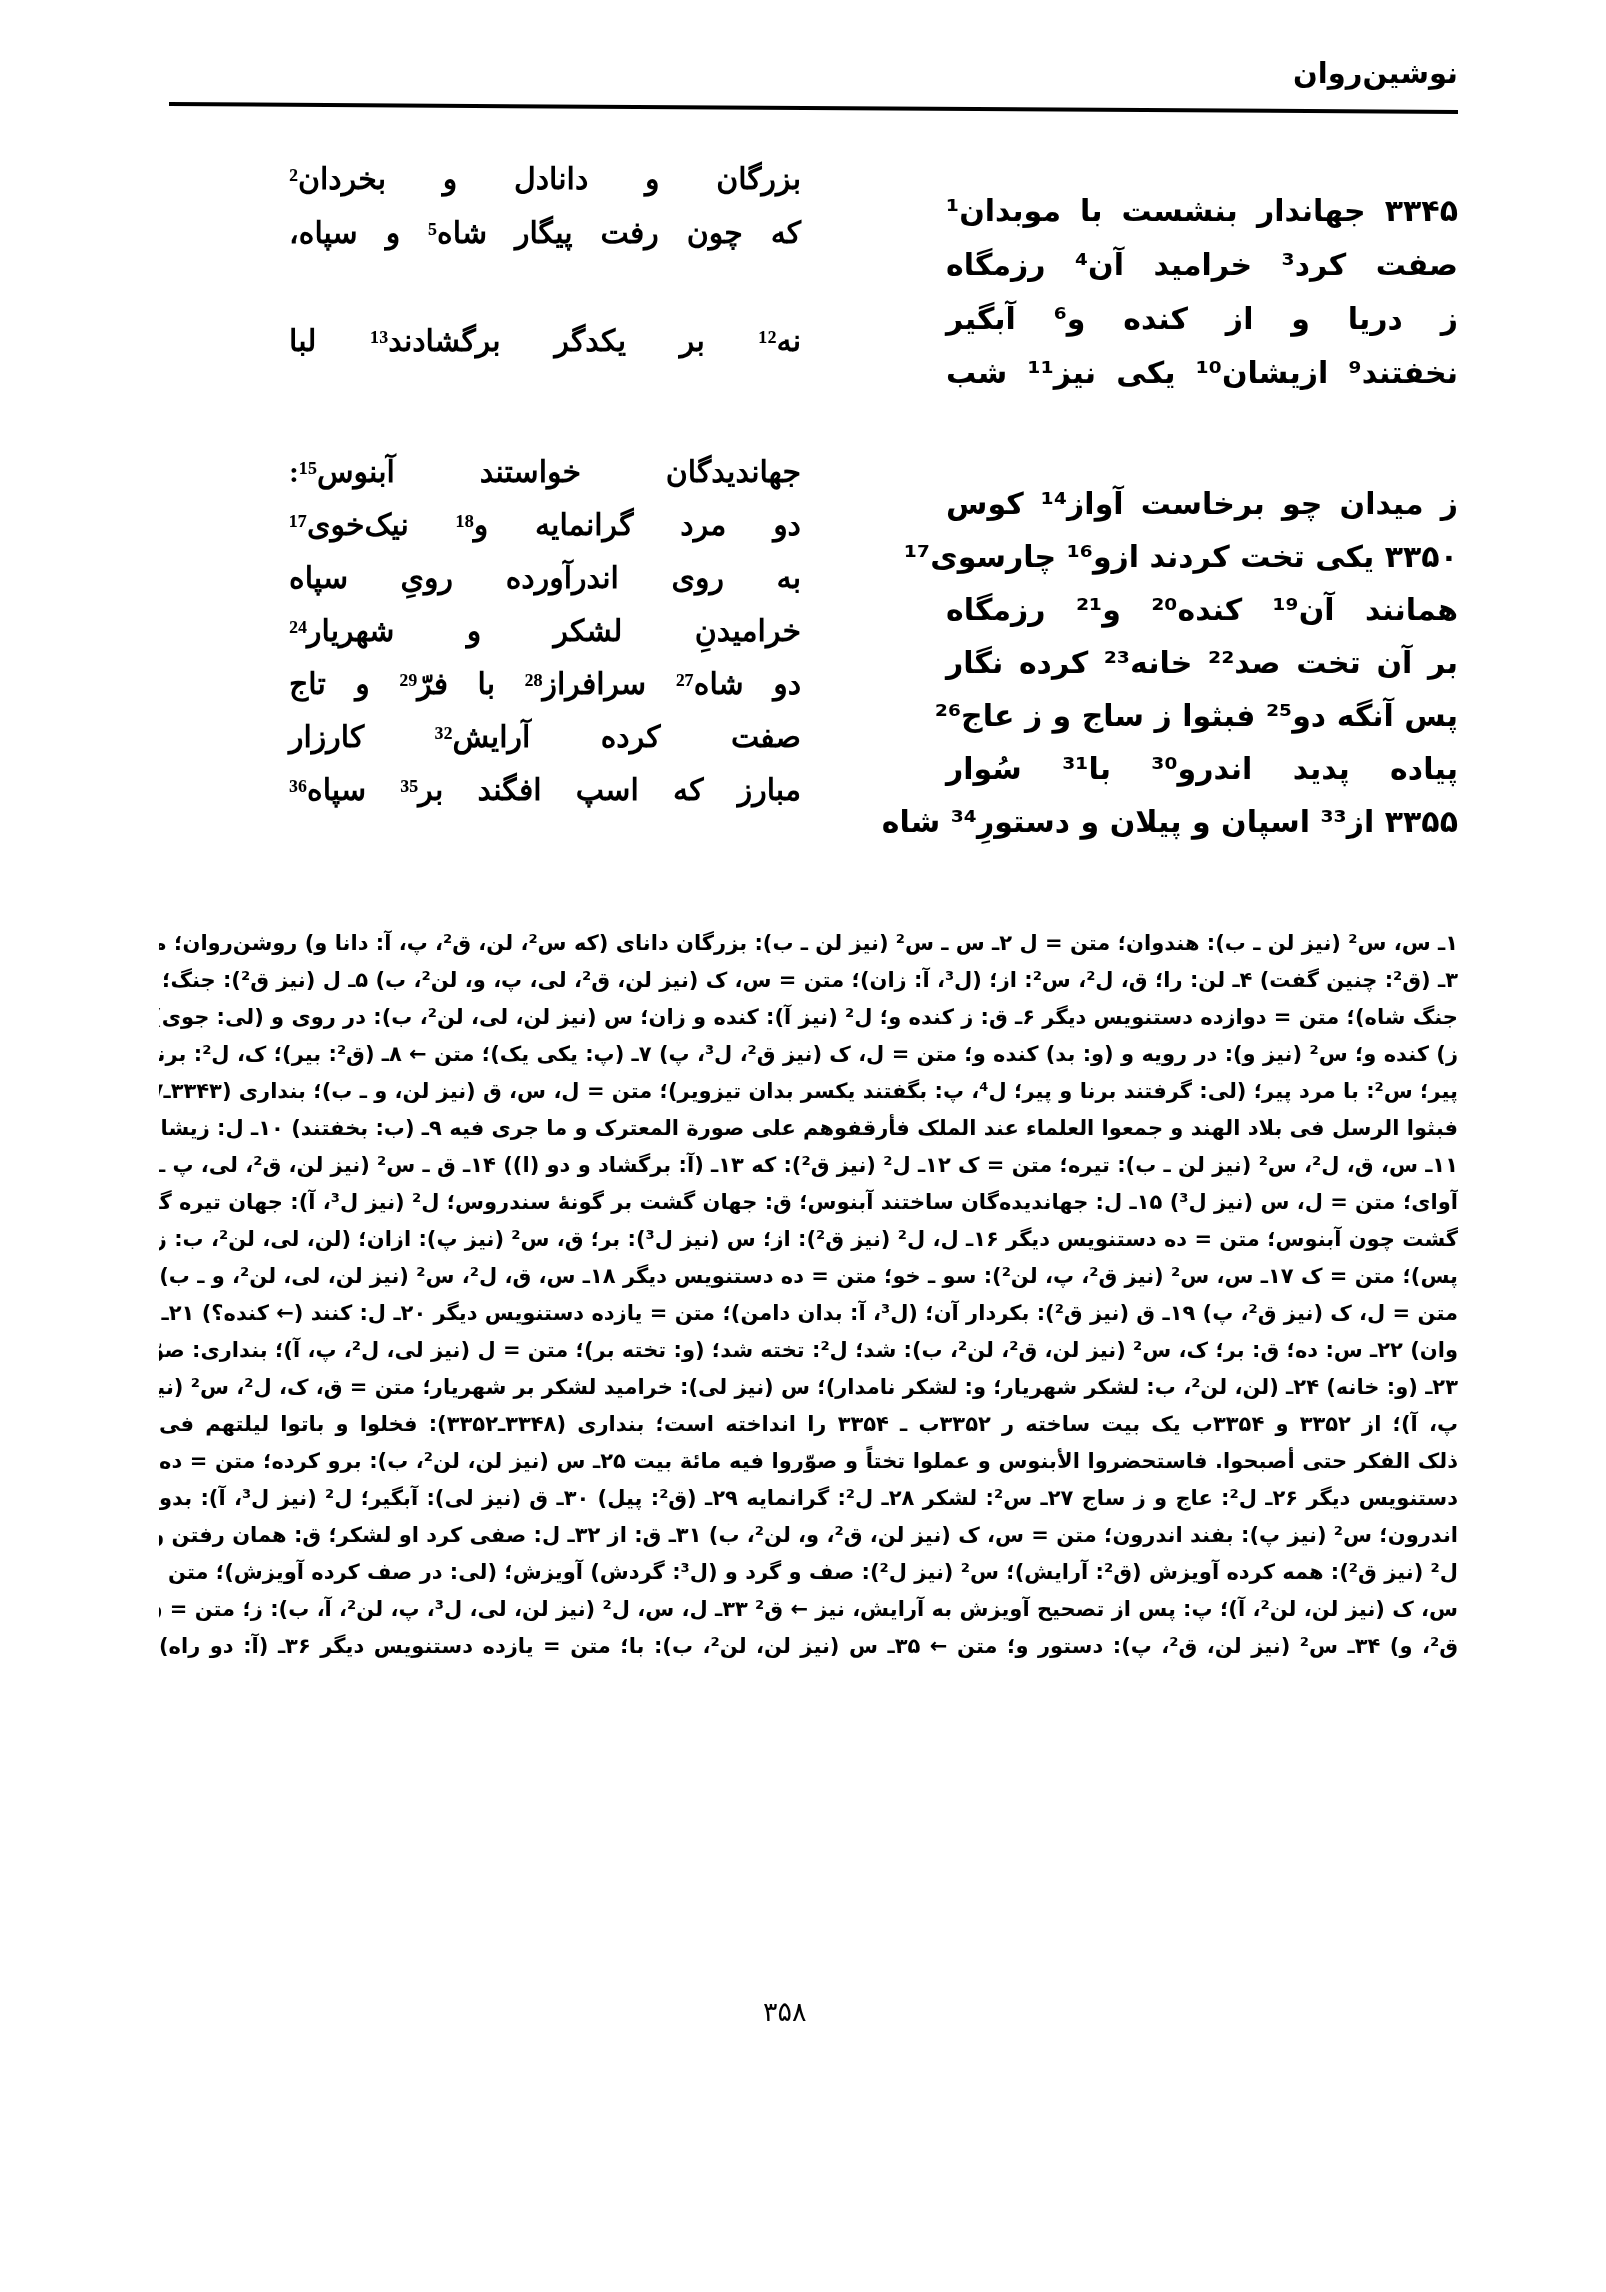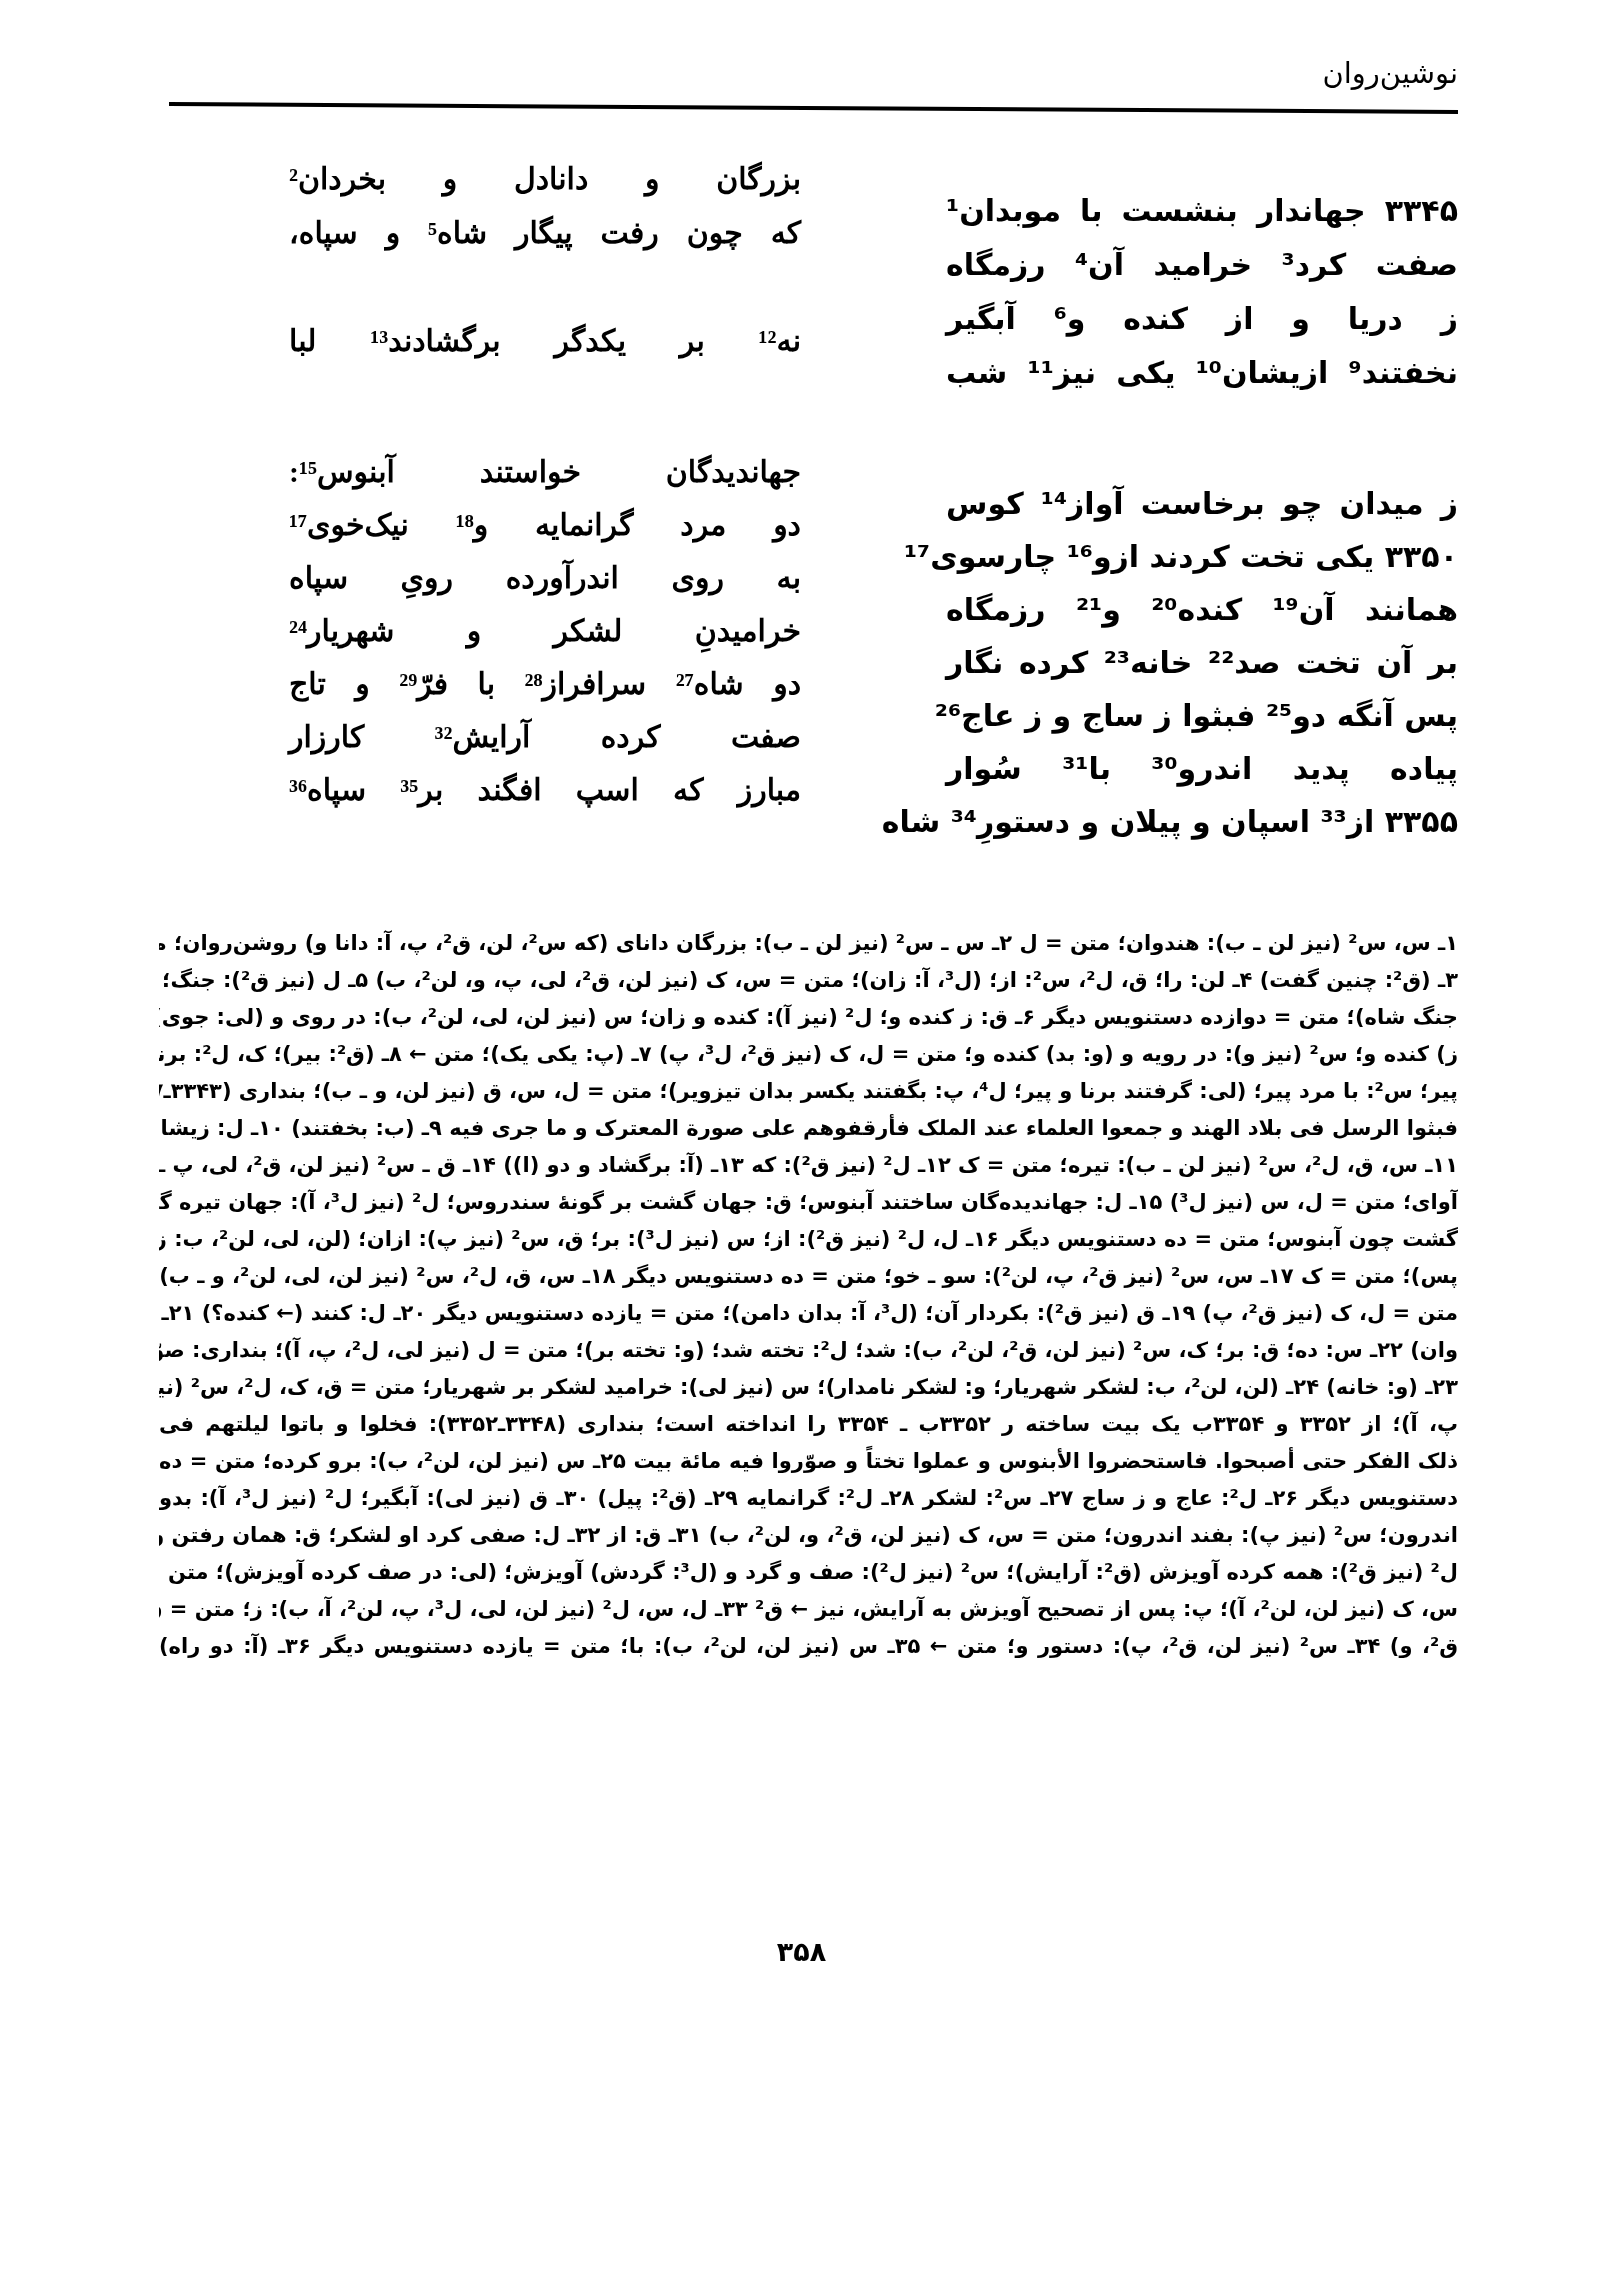--- a/index.html
+++ b/index.html
@@ -1,32 +1,32 @@
 <!DOCTYPE html>
 <html><head>
 <meta charset="utf-8">
 <style>
   html, body { margin:0; padding:0; background:#ffffff; }
   body { width:1607px; height:2292px; position:relative; overflow:hidden;
          font-family:"DejaVu Sans", sans-serif; color:#000; }
   .running-head { position:absolute; top:56px; left:169px; width:1289px; height:68px; }
-  .running-head .title { position:absolute; right:0; top:0; font-size:29px; font-weight:normal; direction:rtl; }
+  .running-head .title { position:absolute; right:0; top:0; font-size:29px; font-weight:bold; direction:rtl; }
   .running-head .rule { position:absolute; left:0; right:0; top:50px; height:3.9px; background:#000; transform:rotate(0.35deg); }
   .verses { position:absolute; left:261px; width:1197px; top:135px; direction:rtl; }
   .vline { position:absolute; right:0; width:1197px; height:46px; }
   .hemi { position:absolute; top:0; font-size:30px; font-weight:bold; line-height:46px;
           text-align:justify; text-align-last:justify; direction:rtl; white-space:nowrap; }
   .hemi.first { right:0; width:512px;margin-top:32px; }
   .hemi.second { right:657px; width:512px;font-family:Liberation Serif, serif; }
   .footnotes { position:absolute; left:159px; width:1299px; top:925px; direction:rtl;
                font-size:21px; font-weight:bold; line-height:37px; text-align:justify; }
   .footnotes p { margin:0; text-align-last:justify; white-space:nowrap; overflow:hidden; }
   .footnotes p.last { text-align-last:right; }
-  .page-number { position:absolute; top:1936px; left:763px; width:77px; text-align:center;
-                 font-size:27px; font-weight:bold; direction:rtl; }
+  .page-number { position:absolute; top:1996px; left:763px; width:77px; text-align:left;
+                 font-size:27px; font-weight:normal; direction:rtl; }
 </style>
 </head>
 <body>
 
 <div class="running-head">
   <span class="title">نوشین‌روان</span>
   <div class="rule"></div>
 </div>
 
 <div class="verses">

